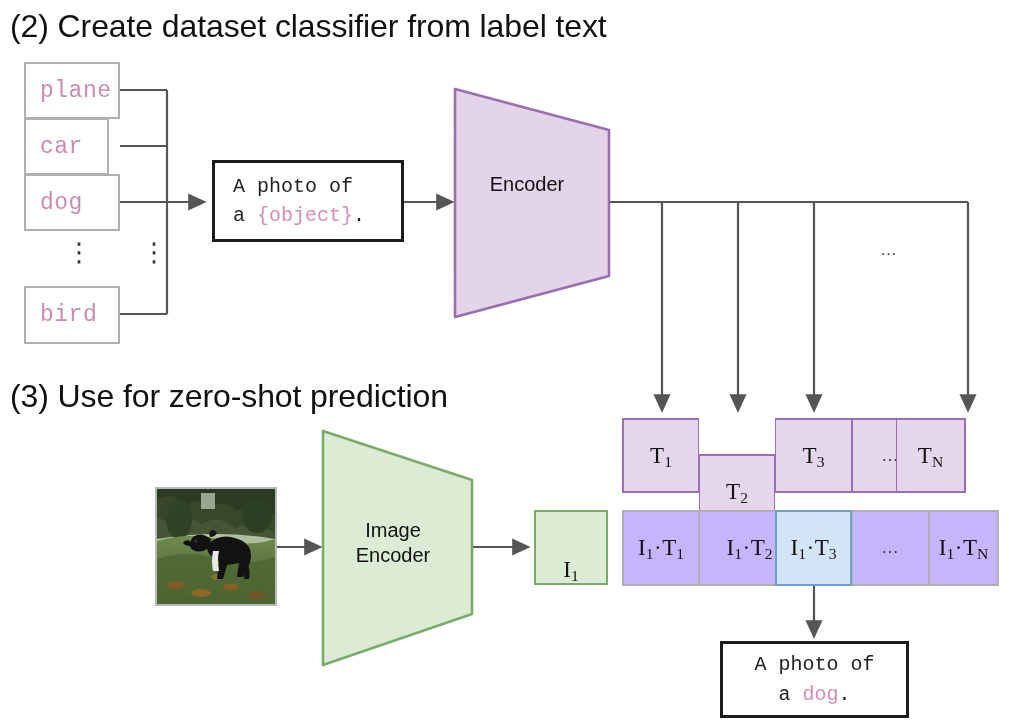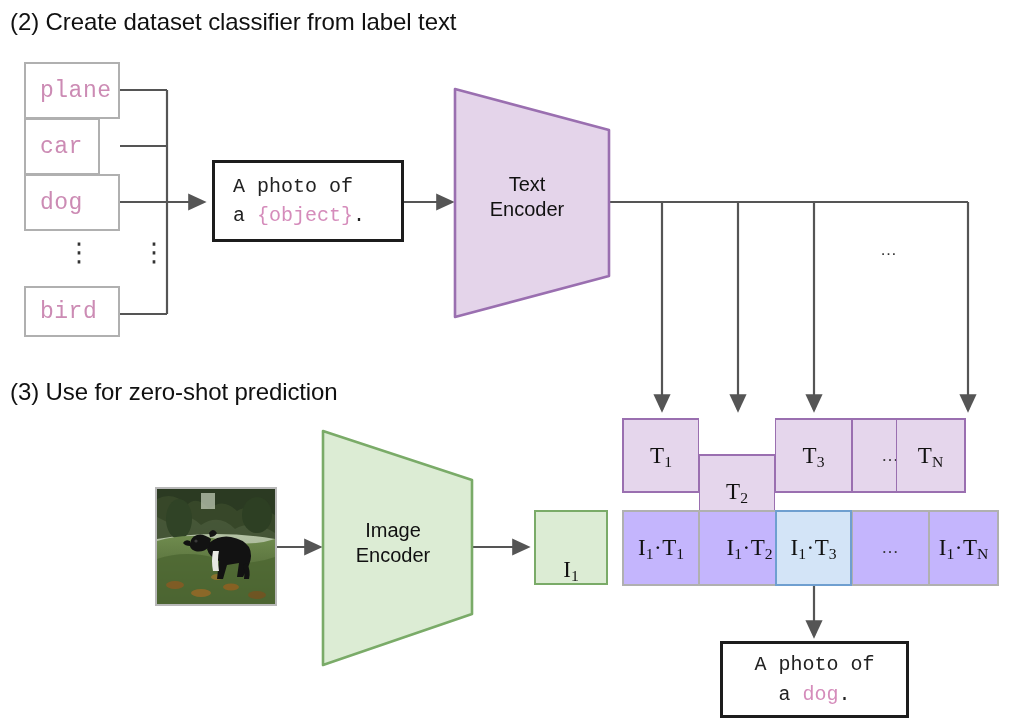--- a/index.html
+++ b/index.html
@@ -16,21 +16,21 @@
     width: 1013px;
     height: 724px;
     background: #ffffff;
     overflow: hidden;
   }
   .abs { position: absolute; }
 
   
   .heading {
     font-family: "Liberation Sans", sans-serif;
-    font-size: 24px;
+    font-size: 32px;
     color: #111111;
     white-space: nowrap;
     letter-spacing: -0.1px;
   }
 
   
   .label-box {
     box-sizing: border-box;
     border: 2px solid #b0b0b0;
     background: #ffffff;
@@ -210,43 +210,42 @@
 
       <path d="M814,586 L814,636" marker-end="url(#arrowdn)"></path>
     </g>
   </svg>
 
   <div class="abs heading" style="left:10px; top:8px;">(2) Create dataset classifier from label text</div>
 
   <div class="abs label-box" style="left:24px; top:62px; width:96px; height:57px;">
     <span class="label-text">plane</span>
   </div>
-  <div class="abs label-box" style="left:24px; top:118px; width:76px; height:57px;">
+  <div class="abs label-box" style="left:24px; top:118px; width:85px; height:57px;">
     <span class="label-text">car</span>
   </div>
   <div class="abs label-box" style="left:24px; top:174px; width:96px; height:57px;">
     <span class="label-text">dog</span>
   </div>
-  <div class="abs label-box" style="left:24px; top:286px; width:96px; height:51px;">
+  <div class="abs label-box" style="left:24px; top:286px; width:96px; height:58px;">
     <span class="label-text">bird</span>
   </div>
 
   <div class="abs vdots" style="left:66px; top:240px;">⋮</div>
   <div class="abs vdots" style="left:141px; top:240px;">⋮</div>
 
   <div class="abs prompt-box" style="left:212px; top:160px; width:192px; height:82px;">
     <div class="prompt-line">A photo of</div>
     <div class="prompt-line"><span class="dark">a </span><span class="pink">{object}</span><span class="dark">.</span></div>
   </div>
 
   <svg class="abs" style="left:452px; top:86px; width:162px; height:234px;" viewBox="0 0 162 234">
     <polygon points="3,3 157,44 157,190 3,231" fill="#e4d4ea" stroke="#9a6fb0" stroke-width="2.6" stroke-linejoin="round"></polygon>
   </svg>
   <div class="encoder-label" style="left:452px; top:172px; width:150px;">
-    <div>Text</div>
     <div>Encoder</div>
   </div>
 
   <div class="abs hdots" style="left:880px; top:240px;">…</div>
 
   <div class="abs cell cell-t first" style="left:622px; top:418px; width:77px; height:75px;">
     <span><span>T</span><sub>1</sub></span>
   </div>
   <div class="abs cell cell-t" style="left:699px; top:418px; width:76px; height:75px;margin-top:36px;">
     <span><span>T</span><sub>2</sub></span>

